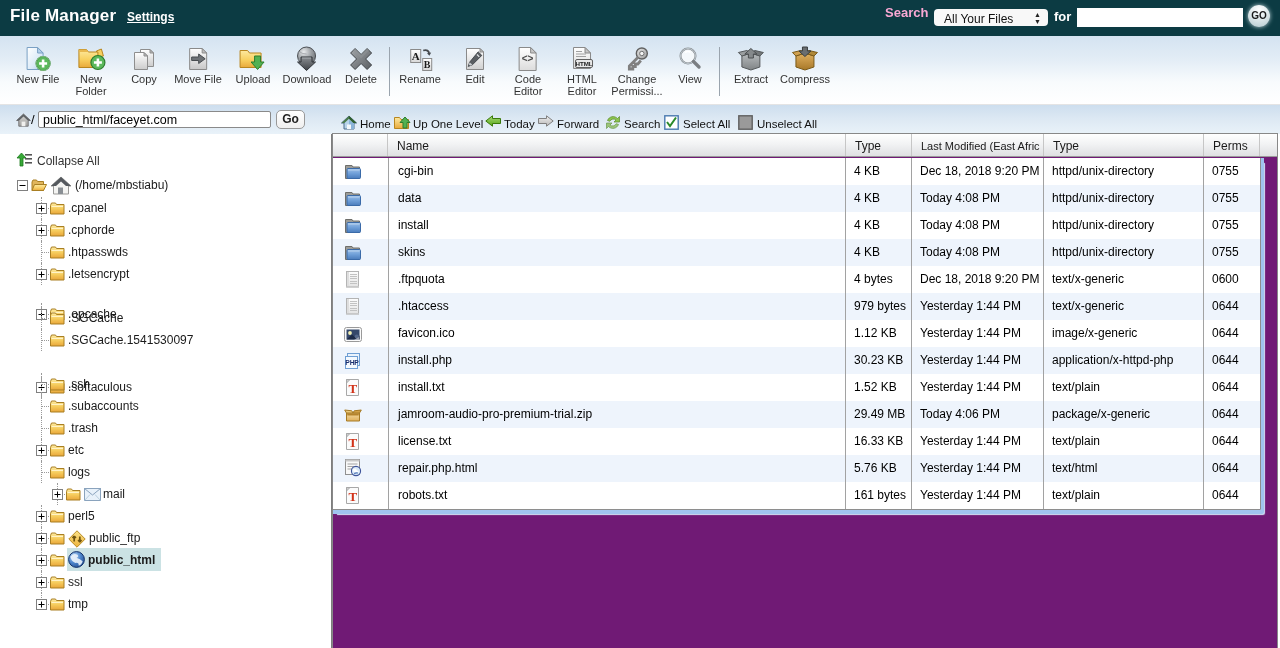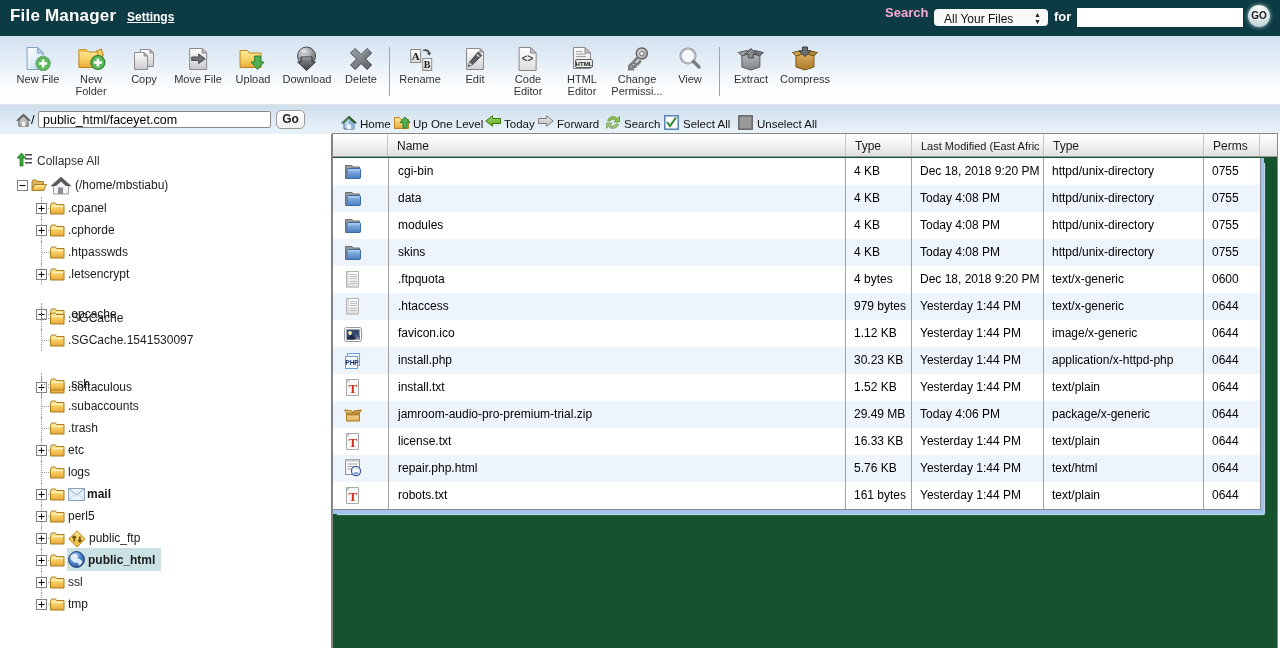--- a/index.html
+++ b/index.html
@@ -21,21 +21,21 @@
 .tdiv { position:absolute; top:11px; width:1px; height:49px; background:#9aa4ae; }
 #band { position:absolute; left:0; top:105px; width:1280px; height:29px; background:linear-gradient(180deg,#cddeee 0%,#dce8f3 45%,#e9f2f9 100%); }
 #band svg { position:absolute; }
 #slash { position:absolute; left:31px; top:7px; font-size:13px; color:#000; }
 #pathinput { position:absolute; left:38px; top:6px; width:233px; height:17px; background:#fff; border:1px solid #8a8a8a; border-radius:2px; font-size:12.5px; color:#000; padding:1px 0 0 4px; white-space:nowrap; overflow:hidden; }
 #gobtn2 { position:absolute; left:276px; top:5px; width:29px; height:19px; background:linear-gradient(#ffffff,#efefef); border:1px solid #999; border-radius:5px; font-size:12px; font-weight:bold; color:#222; text-align:center; line-height:17px; }
 .nitem { position:absolute; top:10px; height:16px; font-size:11.5px; color:#111; white-space:nowrap; }
 .nitem svg { position:absolute; }
 .nlb { position:absolute; top:3px; }
 #sidebar { position:absolute; left:0; top:134px; width:332px; height:514px; background:#fff; border-right:1px solid #7e7e7e; }
-#rightpanel { position:absolute; left:332px; top:133px; width:946px; height:515px; background:#14532d; border:1px solid #888; border-bottom:none; }
+#rightpanel { position:absolute; left:332px; top:133px; width:946px; height:515px; background:#701a75; border:1px solid #888; border-bottom:none; }
 #ghead { position:absolute; left:0; top:0; width:944px; height:23px; background:linear-gradient(#ffffff 0%, #f2f3f4 45%, #dfe0e2 100%); border-bottom:1px solid #9a9a9a; }
 #ghead .hc { position:absolute; top:0; height:22px; border-right:1px solid #c6c6c6; font-size:12px; color:#1a1a1a; padding-top:5px; padding-left:9px; white-space:nowrap; overflow:hidden; }
 #gbody { position:absolute; left:0; top:24px; width:928px; border-right:1px solid #8e8e8e; border-bottom:1px solid #8e8e8e; border-radius:0 0 2px 0; box-shadow:3px 0 0 #a0c4ef, 0 4px 0 #a0c4ef, 3px 4px 0 #a0c4ef, 4px 5px 1px #d4e5f8; }
 .grow { position:relative; width:927px; height:27px; font-size:12px; color:#000; background:#fff; }
 .grow.alt { background:#eef4fc; }
 .gc { position:absolute; top:6px; white-space:nowrap; }
 .gicon { position:absolute; }
 .trow { position:absolute; white-space:nowrap; font-size:12px; color:#1a1a1a; }
 .trow svg { position:absolute; }
 </style>
@@ -679,21 +679,21 @@
               <stop offset="0.5" stop-color="#f6cd5e"></stop>
               <stop offset="1" stop-color="#e9a63a"></stop>
             </linearGradient>
           </defs>
 <path d="M0.5 3.5 L0.5 12.0 L14.0 12.0 L14.0 2.5 L6.5 2.5 L5.5 1 L1.5 1 Z" fill="url(#fg15)" stroke="#a97f23" stroke-width="1"></path>
 <path d="M1.5 4.5 L13 4.5" stroke="#fff3c8" stroke-width="1" fill="none"></path>
         </svg>
       </span>
       <span style="position:absolute;left:68px;top:4px;">logs</span>
     </div>
-    <div class="trow" style="left:0;top:349px;height:22px;width:280px;font-weight:bold;">
+    <div class="trow" style="left:16px;top:349px;height:22px;width:280px;">
       <span style="position:absolute;left:41px;top:0;height:22px;border-left:1px dotted #9a9a9a;"></span>
       <span style="position:absolute;left:41px;top:11px;width:8px;border-top:1px dotted #9a9a9a;"></span>
       <span style="position:absolute;left:36px;top:6px;background:#fff;">
         <svg width="11" height="11" viewBox="0 0 11 11">
           <rect x="0.5" y="0.5" width="10" height="10" fill="#fff" stroke="#808080"></rect>
           <rect x="2.5" y="5" width="6" height="1" fill="#000"></rect>
           <rect x="5" y="2.5" width="1" height="6" fill="#000"></rect>
         </svg>
       </span>
       <span style="position:absolute;left:50px;top:5px;">
@@ -941,21 +941,21 @@
               <linearGradient id="bf" x1="0" y1="0" x2="0" y2="1">
 <stop offset="0" stop-color="#9dc0e8"></stop>
                 <stop offset="0.5" stop-color="#6f9fd8"></stop>
                 <stop offset="1" stop-color="#4a7cbc"></stop>
               </linearGradient>
             </defs>
 <path d="M1.5 1.5 L8 1.5 L9 3 L15.5 3 L15.5 14.5 L1.5 14.5 Z" fill="#9c9c98" stroke="#6e6e6a"></path>
 <rect x="3" y="4.5" width="13.5" height="10" rx="1" fill="url(#bf)" stroke="#3a6aa8" stroke-width="1"></rect>
 <path d="M4 6 L15.5 6" stroke="#b8d2ee" stroke-width="1"></path>
           </svg></span>
-<span class="gc" style="left:65px;">modules</span>
+<span class="gc" style="left:65px;">install</span>
 <span class="gc" style="left:521px;">4 KB</span>
 <span class="gc" style="left:587px;">Today 4:08 PM</span>
 <span class="gc" style="left:719px;">httpd/unix-directory</span>
 <span class="gc" style="left:879px;">0755</span>
 </div>
       <div class="grow alt">
         <span style="position:absolute;left:55px;top:0;height:27px;border-left:1px solid #a2a2a2;"></span>
         <span style="position:absolute;left:512px;top:0;height:27px;border-left:1px solid #a2a2a2;"></span>
         <span style="position:absolute;left:578px;top:0;height:27px;border-left:1px solid #a2a2a2;"></span>
         <span style="position:absolute;left:710px;top:0;height:27px;border-left:1px solid #a2a2a2;"></span>

